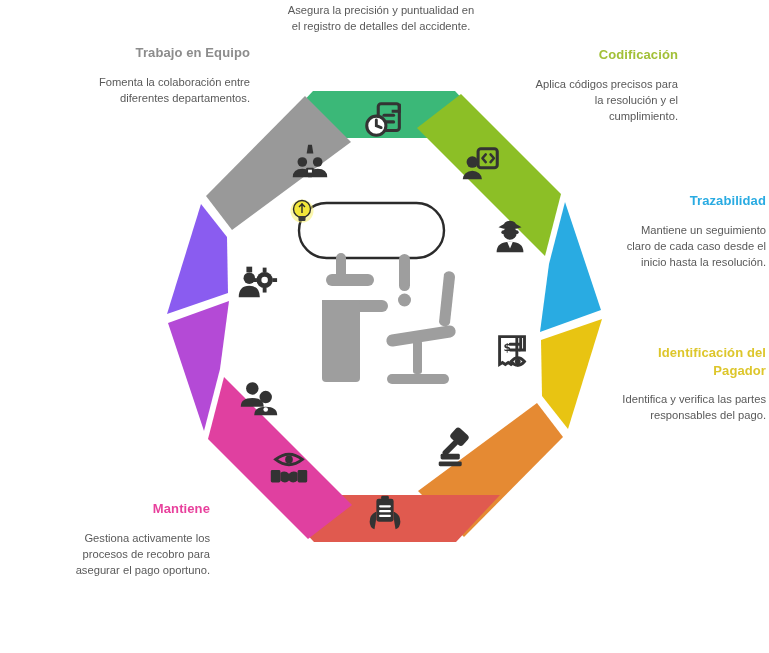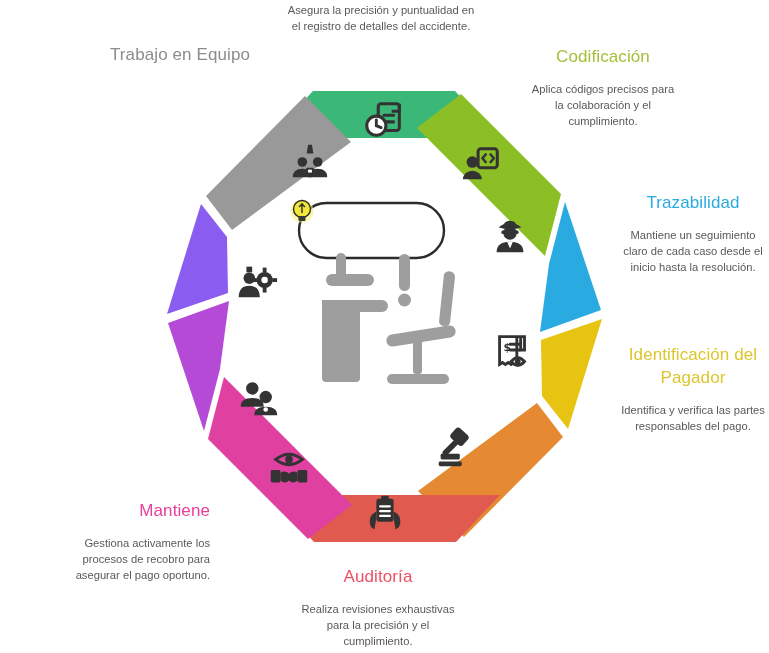--- a/index.html
+++ b/index.html
@@ -21,32 +21,32 @@
     left: 154px;
     top: 78px;
     width: 460px;
     height: 500px;
   }
   .label-block {
     position: absolute;
     line-height: 1.35;
   }
   .label-title {
-    font-size: 17px;
-    font-weight: normal;
+    font-size: 13px;
+    font-weight: bold;
     margin: 0 0 12px 0;
     letter-spacing: 0.1px;
   }
   .label-desc {
     font-size: 11.2px;
     color: #595959;
     margin: 0;
     line-height: 1.45;
   }
-  .ta-left   { text-align: center; }
+  .ta-left   { text-align: right; }
   .ta-right  { text-align: right; }
   .ta-center { text-align: center; }
 
   
   .lb-registro   { left: 282px; top: 2px;   width: 198px; }
   .lb-trabajo    { left: 98px;  top: 44px;  width: 152px; }
   .lb-tecnologia { left: 6px;   top: 196px; width: 150px; }
   .lb-capacit    { left: 6px;   top: 336px; width: 150px; }
   .lb-recobro    { left: 60px;  top: 500px; width: 150px; }
   .lb-auditoria  { left: 292px; top: 566px; width: 172px; }
@@ -245,43 +245,40 @@
       </g>
     </g>
   </svg>
 
   <div class="label-block lb-registro ta-center">
     <p class="label-desc">Asegura la precisión y puntualidad en el registro de detalles del accidente.</p>
   </div>
 
   <div class="label-block lb-codific ta-left">
     <p class="label-title" style="color:#a2c037">Codificación</p>
-    <p class="label-desc">Aplica códigos precisos para la colaboración y el cumplimiento.</p>
+    <p class="label-desc">Aplica códigos precisos para la resolución y el cumplimiento.</p>
   </div>
 
   <div class="label-block lb-trazab ta-left">
     <p class="label-title" style="color:#29abe2">Trazabilidad</p>
     <p class="label-desc">Mantiene un seguimiento claro de cada caso desde el inicio hasta la resolución.</p>
   </div>
 
   <div class="label-block lb-identif ta-left">
     <p class="label-title" style="color:#ddc62b">Identificación del Pagador</p>
     <p class="label-desc">Identifica y verifica las partes responsables del pago.</p>
   </div>
 
 
-  <div class="label-block lb-auditoria ta-center">
-    <p class="label-title" style="color:#ef4f64">Auditoría</p>
-    <p class="label-desc">Realiza revisiones exhaustivas para la precisión y el cumplimiento.</p>
-  </div>
 
   <div class="label-block lb-recobro ta-right">
     <p class="label-title" style="color:#e8409c">Mantiene</p>
     <p class="label-desc">Gestiona activamente los procesos de recobro para asegurar el pago oportuno.</p>
   </div>
 
 
 
   <div class="label-block lb-trabajo ta-right">
     <p class="label-title" style="color:#8c8c8c">Trabajo en Equipo</p>
+    <p class="label-desc">Fomenta la colaboración entre diferentes departamentos.</p>
   </div>
 
 </div>
 
 </body></html>

